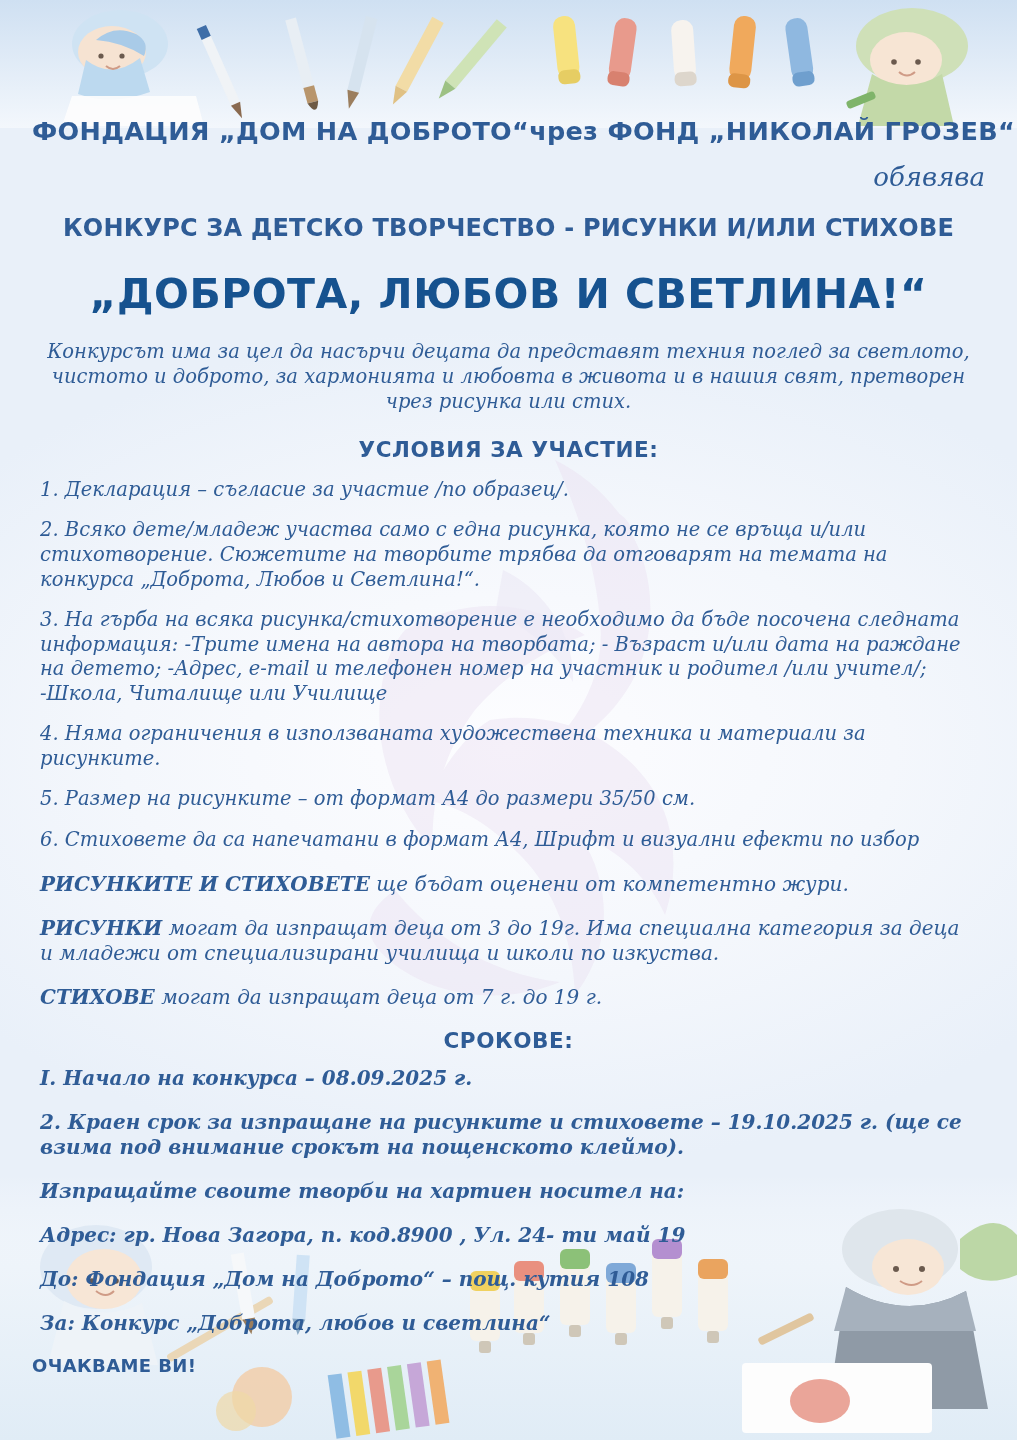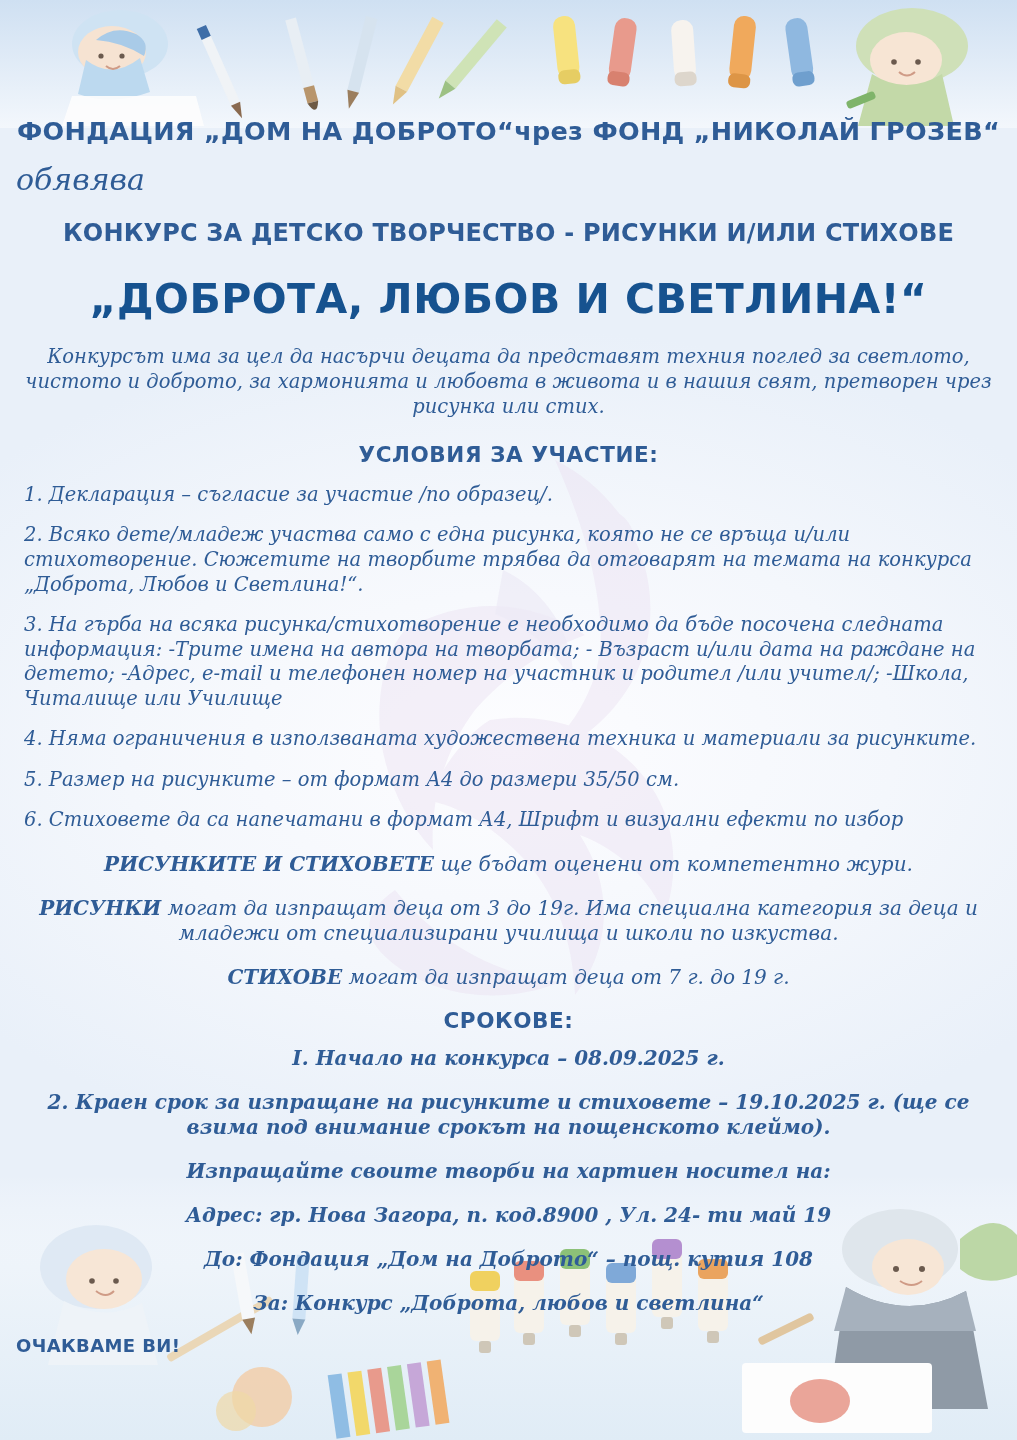--- a/index.html
+++ b/index.html
@@ -47,37 +47,37 @@
     left: 0; bottom: 0;
     width: 1017px; height: 265px;
     pointer-events: none;
   }
 
   
   .content {
     position: absolute;
     left: 0; top: 0;
     width: 1017px;
-    padding: 0 16px;
+    padding: 0 32px;
     box-sizing: border-box;
   }
 
   .h-org {
     margin: 116px 0 0 0;
     text-align: center;
     font-size: 25.5px;
     font-weight: bold;
     letter-spacing: .3px;
     color: #2f5c96;
     white-space: nowrap;
   }
   .h-announces {
     margin: 16px 0 0 0;
-    text-align: left;
-    font-size: 30px;
+    text-align: right;
+    font-size: 26px;
     color: #2f5c96;
     font-family: "DejaVu Serif", serif;
     font-style: italic;
   }
   .h-contest {
     margin: 22px 0 0 0;
     text-align: center;
     font-size: 24px;
     font-weight: bold;
     color: #2f5c96;
@@ -117,21 +117,21 @@
     margin: 16px 8px 0 8px;
     font-size: 19.5px;
     line-height: 1.26;
     text-align: left;
   }
 
   .line-c {
     margin: 19px 8px 0 8px;
     font-size: 20px;
     line-height: 1.25;
-    text-align: center;
+    text-align: left;
   }
   .line-c.tight {
     margin-top: 13px;
   }
   .bold {
     font-weight: bold;
   }
 
   .terms-h {
     margin-top: 22px;

